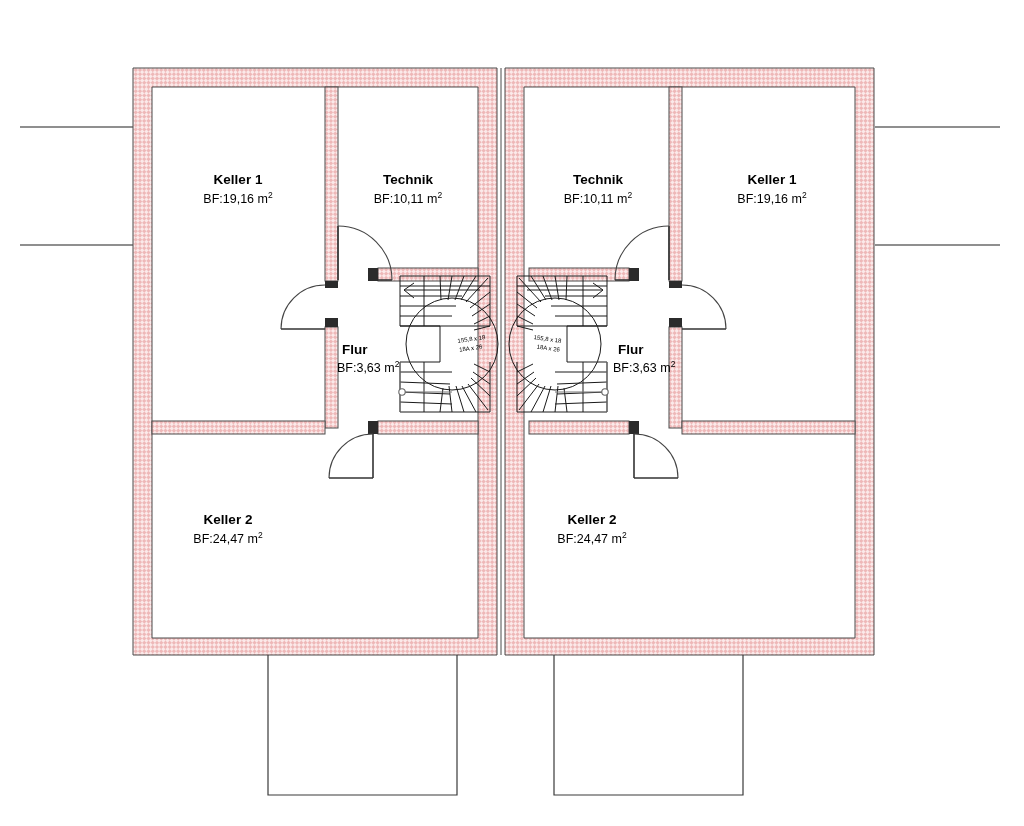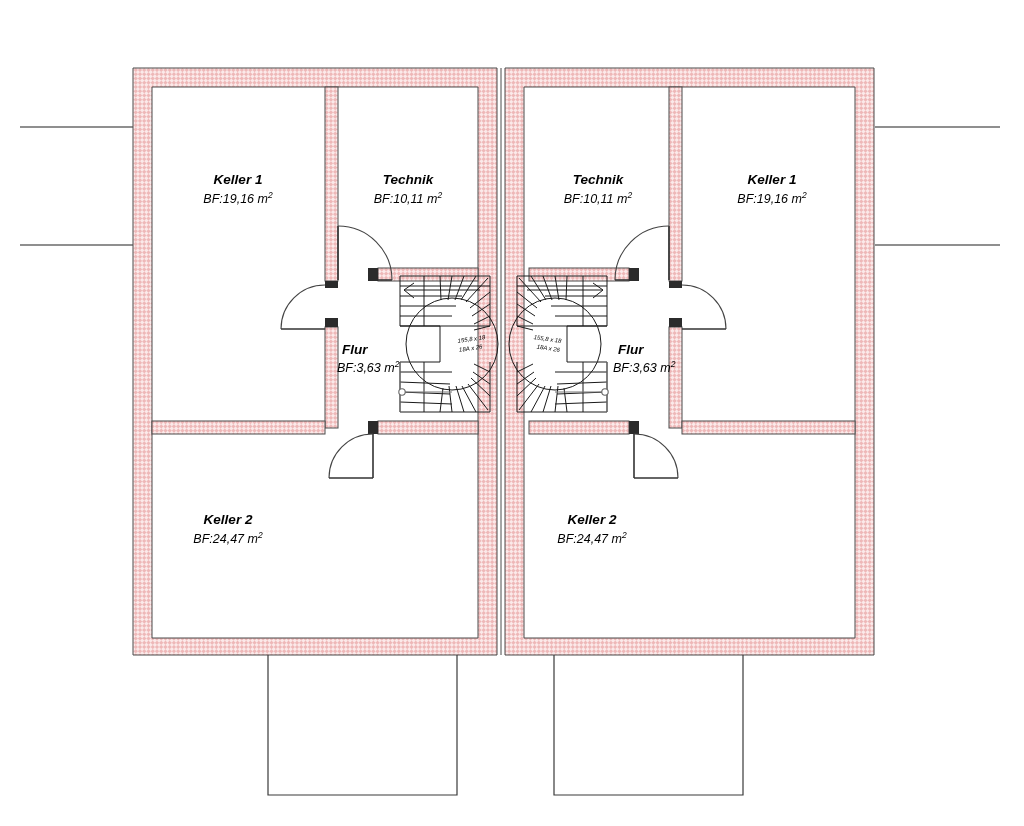--- a/index.html
+++ b/index.html
@@ -12,21 +12,20 @@
     width: 1024px;
     height: 826px;
     font-family: "Liberation Sans", sans-serif;
     overflow: hidden;
   }
   #plan-root {
     position: relative;
     width: 1024px;
     height: 826px;
     background: #ffffff;
-    font-style: italic;
   }
   svg#floorplan {
     display: block;
     width: 1024px;
     height: 826px;
   }
   .room-name {
     font-family: "Liberation Sans", sans-serif;
     font-size: 13.5px;
     font-weight: bold;

